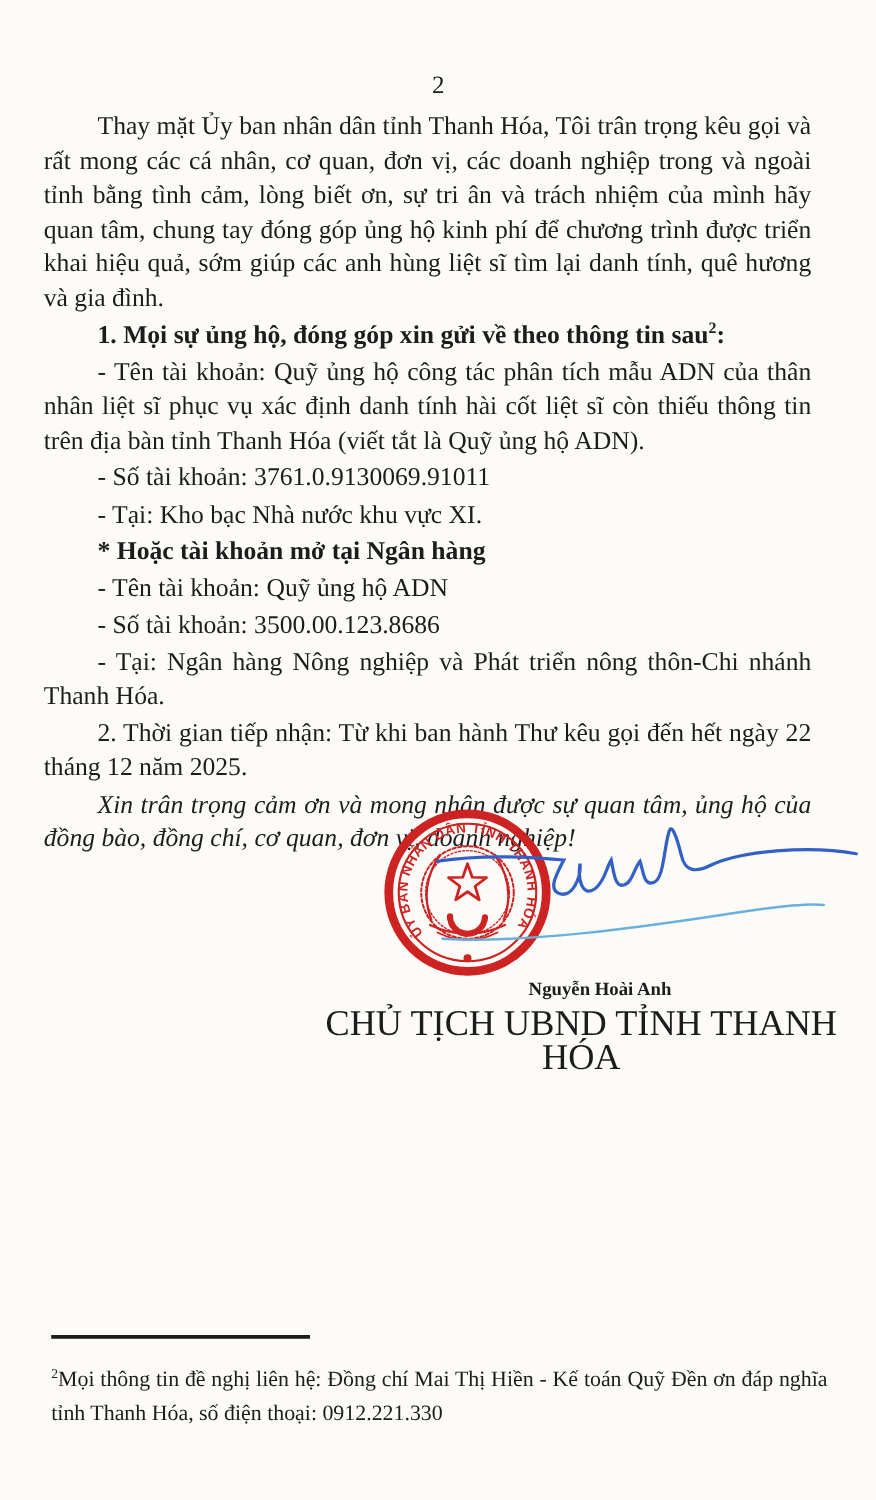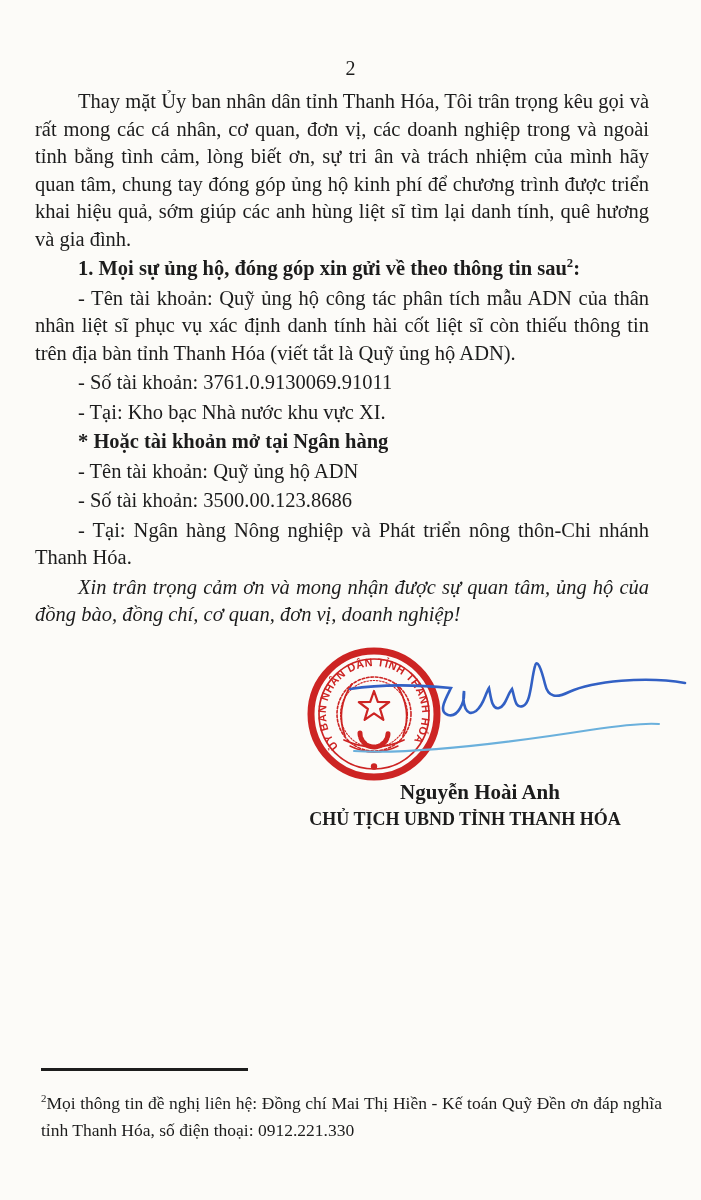--- a/index.html
+++ b/index.html
@@ -26,25 +26,25 @@
     text-indent:43px;
   }
   .content p.para.first{margin-top:9px;}
   .bold{font-weight:700;}
   .italic{font-style:italic;}
   b{font-weight:400;}
   sup{font-size:0.62em;vertical-align:super;line-height:0;}
   .seal-svg{position:absolute;left:288px;top:637px;width:412px;height:168px;}
   .sign-name{
     position:absolute;top:779px;left:260px;width:440px;
-    text-align:center;font-weight:700;font-size:21px;line-height:26px;
+    text-align:center;font-weight:700;font-size:15px;line-height:26px;
   }
   .sign-title{
     position:absolute;top:806px;left:230px;width:470px;
-    text-align:center;font-weight:700;font-size:18px;line-height:27px;
+    text-align:center;font-weight:400;font-size:29px;line-height:27px;
   }
   .footnote{position:absolute;left:41px;top:1068px;width:621px;}
   .footnote-rule{width:207px;height:2.5px;background:#1d1d1d;}
   .footnote p{
     margin:19px 0 0 0;
     font-size:17.5px;line-height:27px;
     text-align:justify;
   }
 </style>
 </head>
@@ -67,20 +67,21 @@
     <p class="para"><b>- Tại</b><span>: Kho bạc Nhà nước khu vực XI.</span></p>
 
     <p class="para bold">* Hoặc tài khoản mở tại Ngân hàng</p>
 
     <p class="para"><b>- Tên tài khoản:</b><span> Quỹ ủng hộ ADN</span></p>
 
     <p class="para"><b>- Số tài khoản:</b><span> 3500.00.123.8686</span></p>
 
     <p class="para"><b>- Tại:</b><span> Ngân hàng Nông nghiệp và Phát triển nông thôn-Chi nhánh Thanh Hóa.</span></p>
 
+    <p class="para"><b>2. Thời gian tiếp nhận:</b><span> Từ khi ban hành Thư kêu gọi đến hết ngày 22 tháng 12 năm 2025.</span></p>
 
     <p class="para italic">Xin trân trọng cảm ơn và mong nhận được sự quan tâm, ủng hộ của đồng bào, đồng chí, cơ quan, đơn vị, doanh nghiệp!</p>
   </div>
 
   <svg class="seal-svg" viewBox="0 0 412 168">
     <defs>
       <path id="ring" d="M 52.06 110.94 A 48 48 0 1 1 119.94 110.94"></path>
     </defs>
     <g fill="none" stroke-linecap="round" stroke="#cd2423">
       <circle cx="86" cy="77" r="63" stroke-width="7"></circle>

